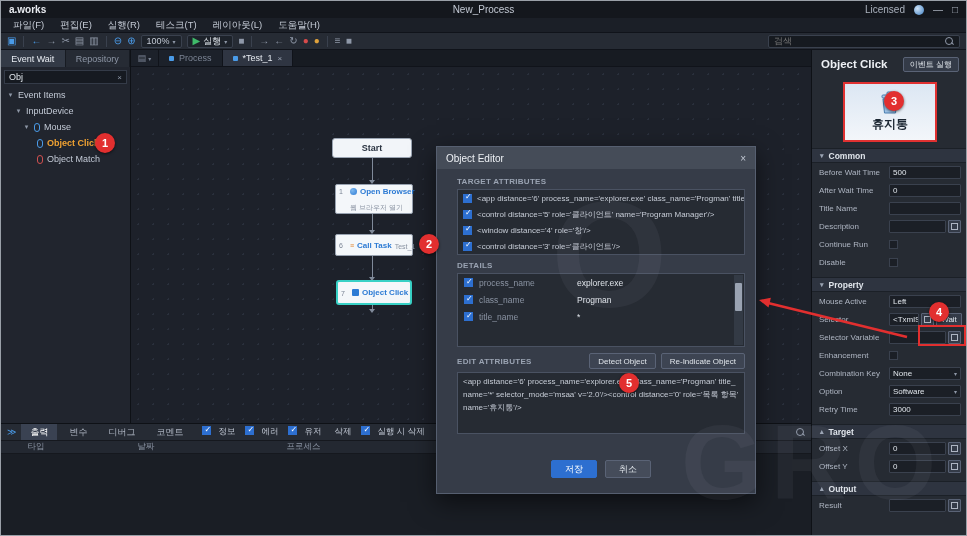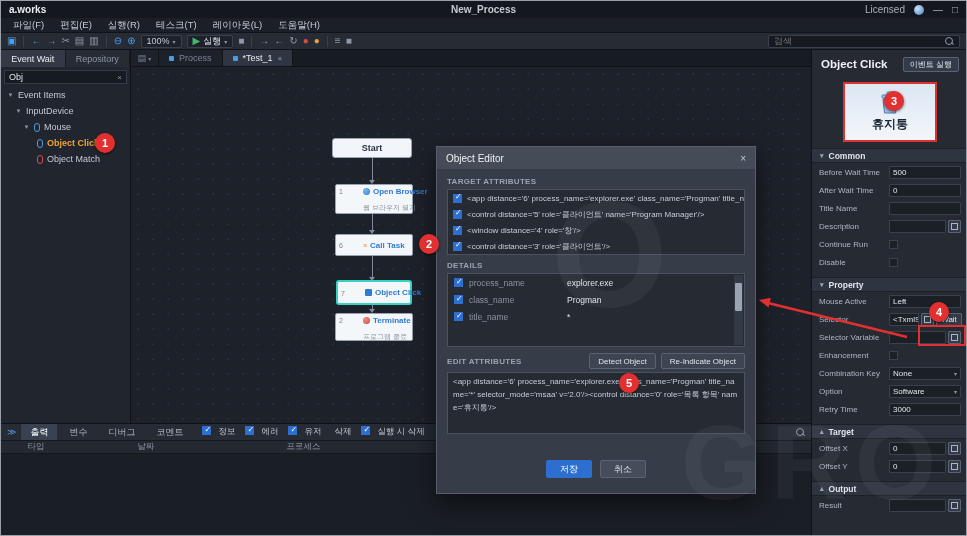--- a/index.html
+++ b/index.html
@@ -4,21 +4,21 @@
 <style>
   * { margin:0; padding:0; box-sizing:border-box; }
   html,body { width:967px; height:536px; }
   body { position:relative; overflow:hidden; background:#14171d; border:1px solid #9aa0a8;
          font-family:"Liberation Sans", sans-serif; color:#cfd5de; }
 
   
   .titlebar { position:absolute; left:0; top:0; width:100%; height:17px; background:#14171d;
               display:flex; align-items:center; padding:0 8px; font-size:10px; }
   .app-name { font-weight:bold; color:#e8ebf0; }
-  .win-title { position:absolute; left:50%; transform:translateX(-50%); color:#c3c9d4;font-weight:bold; }
+  .win-title { position:absolute; left:50%; transform:translateX(-50%); color:#c3c9d4; }
   .tb-right { margin-left:auto; display:flex; gap:9px; align-items:center; color:#aab1bd; font-size:10px; }
   .avatar { width:10px; height:10px; border-radius:50%; background:radial-gradient(circle at 35% 35%, #cfe2f5, #3d7fc4); }
 
   
   .menubar { position:absolute; left:0; top:17px; width:100%; height:15px; background:#1b1f27;
              display:flex; align-items:center; padding:0 4px; font-size:9.5px; color:#c3c9d4;
              border-bottom:1px solid #10131a; }
   .menu-item { padding:0 8px; cursor:default; }
 
   
@@ -74,39 +74,39 @@
   .c-close { font-size:8px; color:#9aa3b2; }
 
   
   .vline { position:absolute; width:1px; background:#808a9a; }
   .varrow { position:absolute; width:0; height:0; border-left:3px solid transparent;
              border-right:3px solid transparent; border-top:4px solid #808a9a; }
   .start-node { position:absolute; left:201px; top:88px; width:80px; height:20px; background:#f2f5f9;
              border:1px solid #9aa4b2; border-radius:3px; display:flex; align-items:center; justify-content:center;
              font-size:9px; font-weight:bold; color:#2b3442; }
   .flow-node { position:absolute; background:#f4f7fa; border:1px solid #98a2b0; border-radius:2px;
-             display:flex; align-items:flex-start; padding:2px 3px; gap:16px; }
+             display:flex; align-items:flex-start; padding:2px 3px; gap:3px; }
   .fn-num { font-size:7px; color:#7a8494; width:8px; flex:none; padding-top:1px; }
   .fn-body { flex:1; min-width:0; }
   .fn-title { font-size:8px; color:#2d7bd4; font-weight:bold; display:flex; gap:3px; align-items:center; white-space:nowrap; }
   .fn-sub { font-size:7px; color:#8a93a2; white-space:nowrap; }
   .fn-tag { font-size:7px; color:#8a93a2; margin-left:auto; padding-top:2px; }
   .flow-node.selected { border:1px solid #38d1c6; box-shadow:0 0 0 1px #38d1c6; }
   .ni-circle { width:7px; height:7px; border-radius:50%; background:radial-gradient(circle at 35% 35%, #7db8ef, #2d7bd4); flex:none; }
   .ni-circle.red { background:radial-gradient(circle at 35% 35%, #ef8f7d, #d04545); }
   .ni-lines { color:#e0862f; font-size:7px; flex:none; }
   .ni-square { width:7px; height:7px; background:#2d7bd4; border-radius:1px; flex:none; }
 
   
   .dialog { position:absolute; left:435px; top:145px; width:320px; height:348px; background:#363c48;
              border:1px solid #565f70; box-shadow:0 8px 24px rgba(0,0,0,0.55); z-index:6; }
   .dlg-header { height:22px; background:#454c58; display:flex; align-items:center; padding:0 9px;
              font-size:10px; color:#eef1f5; }
   .dlg-close { margin-left:auto; color:#c3c9d4; font-size:10px; cursor:default; }
-  .dlg-body { padding:8px 10px 0 10px; }
+  .dlg-body { padding:8px 10px 0 20px; }
   .dlg-label { font-size:8px; color:#9aa3b2; font-weight:bold; letter-spacing:0.3px; margin-bottom:3px; }
   .attr-list { background:#262b33; border:1px solid #4a5262; height:66px; overflow:hidden; }
   .attr-row { height:16px; display:flex; align-items:center; gap:5px; padding:0 5px; font-size:8px;
              color:#c6ccd6; white-space:nowrap; overflow:hidden; }
   .chk { width:9px; height:9px; border:1px solid #5a6476; background:#1d222a; flex:none; position:relative; }
   .chk.checked { background:#2d6fd0; border-color:#2d6fd0; }
   .chk.checked::after { content:"✓"; position:absolute; left:1px; top:-2.5px; font-size:8px; color:#fff; }
   .details-box { background:#262b33; border:1px solid #4a5262; height:74px; position:relative; margin-bottom:6px; }
   .det-row { height:17px; display:flex; align-items:center; gap:6px; padding:0 6px; font-size:8.5px; }
   .det-key { color:#8a93a2; width:92px; }
@@ -324,30 +324,20 @@
   </div>
 
   <div class="flow-node selected" style="left:206px; top:231px; width:74px; height:23px; align-items:center;">
     <span class="fn-num">7</span>
     <span class="fn-title">
         <span class="ni-square"></span>
       <span>Object Click</span>
       </span>
   </div>
 
-  <div class="flow-node" style="left:204px; top:263px; width:78px; height:28px;">
-    <span class="fn-num">2</span>
-    <span class="fn-body">
-      <span class="fn-title">
-          <span class="ni-circle red"></span>
-        <span>Terminate</span>
-        </span>
-      <span class="fn-sub">프로그램 종료</span>
-    </span>
-  </div>
 </div>
 
 <div class="bottom-panel">
   <div class="bp-tabbar">
     <span class="bp-collapse">≫</span>
     <span class="bp-tab active">출력</span>
     <span class="bp-tab">변수</span>
     <span class="bp-tab">디버그</span>
     <span class="bp-tab">코멘트</span>
     <span class="bp-filter">

